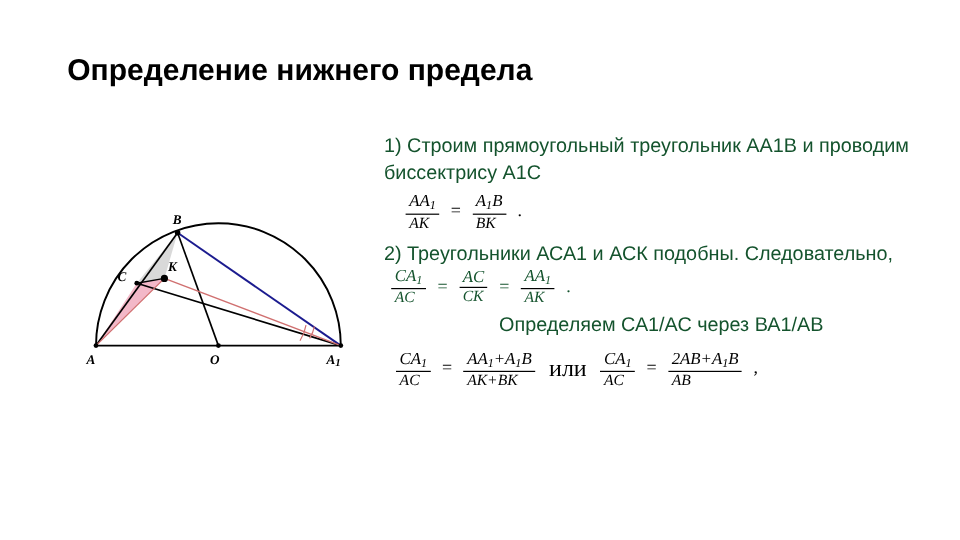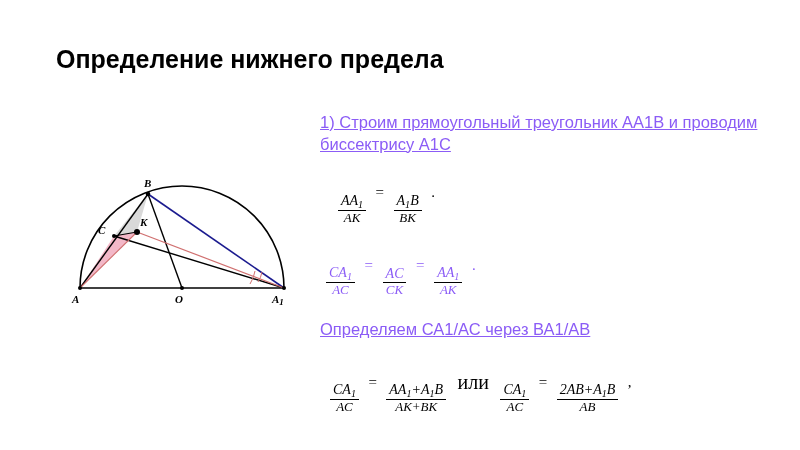--- a/index.html
+++ b/index.html
@@ -41,35 +41,33 @@
   }
   .text-col {
     position: absolute;
     left: 320px;
     top: 112px;
     width: 462px;
   }
   .para {
     font-size: 16.5px;
     line-height: 1.32;
-    color: #8b5cf6;
+    color: #14532d;
     margin: 0 0 10px 0;
-    text-decoration: underline;
   }
   .para.tight {
     margin-bottom: 6px;
   }
   .frac {
     display: inline-block;
     vertical-align: middle;
-    text-align: center;
+    text-align: left;
     font-family: "Liberation Serif", serif;
     font-style: italic;
     line-height: 1.05;
-    margin-top: 32px;
   }
   .frac .num {
     display: block;
     padding: 0 3px;
     border-bottom: 1px solid #000;
     font-size: 14px;
   }
   .frac .den {
     display: block;
     padding: 0 3px;
@@ -176,40 +174,41 @@
       </span>
       <span class="eqsign">=</span>
       <span class="frac">
         <span class="num"><span>A</span><span class="sub">1</span><span>B</span></span>
         <span class="den">BK</span>
       </span>
       <span class="eqsign">.</span>
     </div>
 
     <p class="para tight">
+      <span>2) Треугольники АСА1 и АСК подобны. Следовательно,</span>
       <span class="inline-formula">
         <span class="frac">
           <span class="num"><span>CA</span><span class="sub">1</span></span>
           <span class="den">AC</span>
         </span>
         <span class="eqsign">=</span>
         <span class="frac">
           <span class="num">AC</span>
           <span class="den">CK</span>
         </span>
         <span class="eqsign">=</span>
         <span class="frac">
           <span class="num"><span>AA</span><span class="sub">1</span></span>
           <span class="den">AK</span>
         </span>
         <span class="eqsign">.</span>
       </span>
     </p>
 
-    <p class="para" style="margin-top:22px;">Определяем СА1/АС через ВА1/АВ</p>
+    <p class="para" style="margin-top:6px;text-align:center;">Определяем СА1/АС через ВА1/АВ</p>
 
     <div class="formula-row indent2">
       <span class="frac">
         <span class="num"><span>CA</span><span class="sub">1</span></span>
         <span class="den">AC</span>
       </span>
       <span class="eqsign">=</span>
       <span class="frac">
         <span class="num"><span>AA</span><span class="sub">1</span><span>+A</span><span class="sub">1</span><span>B</span></span>
         <span class="den">AK+BK</span>

